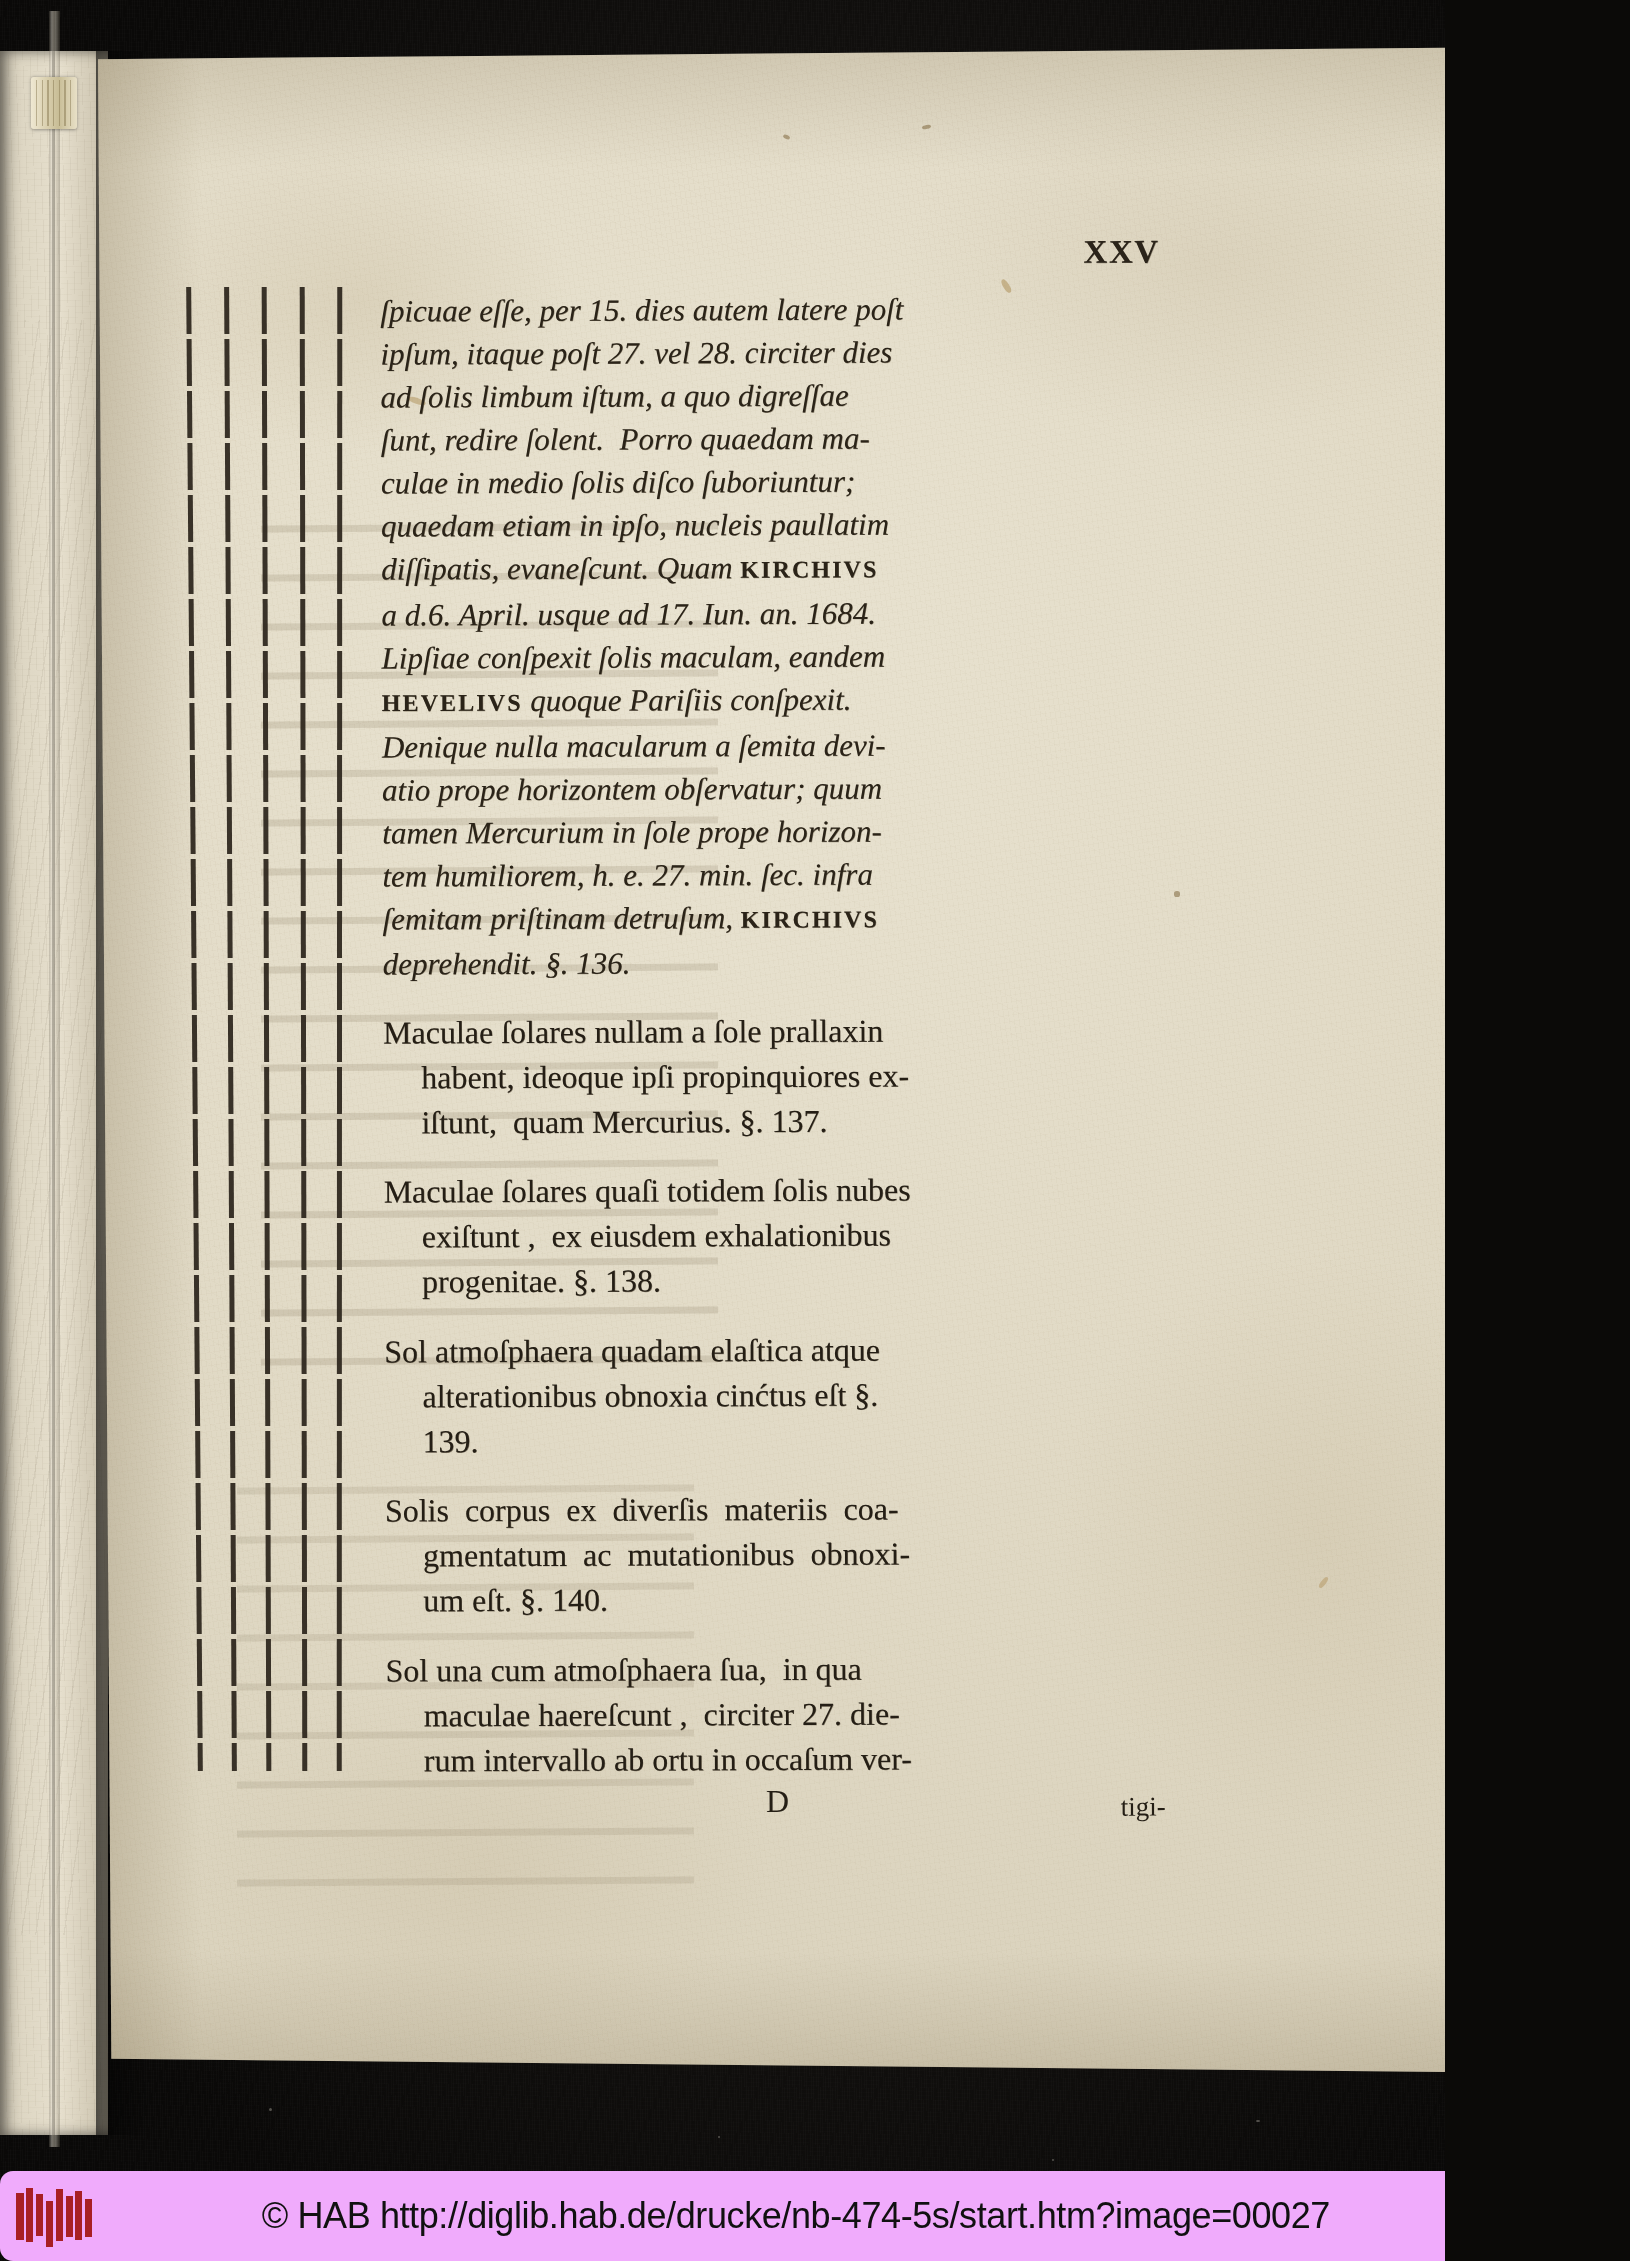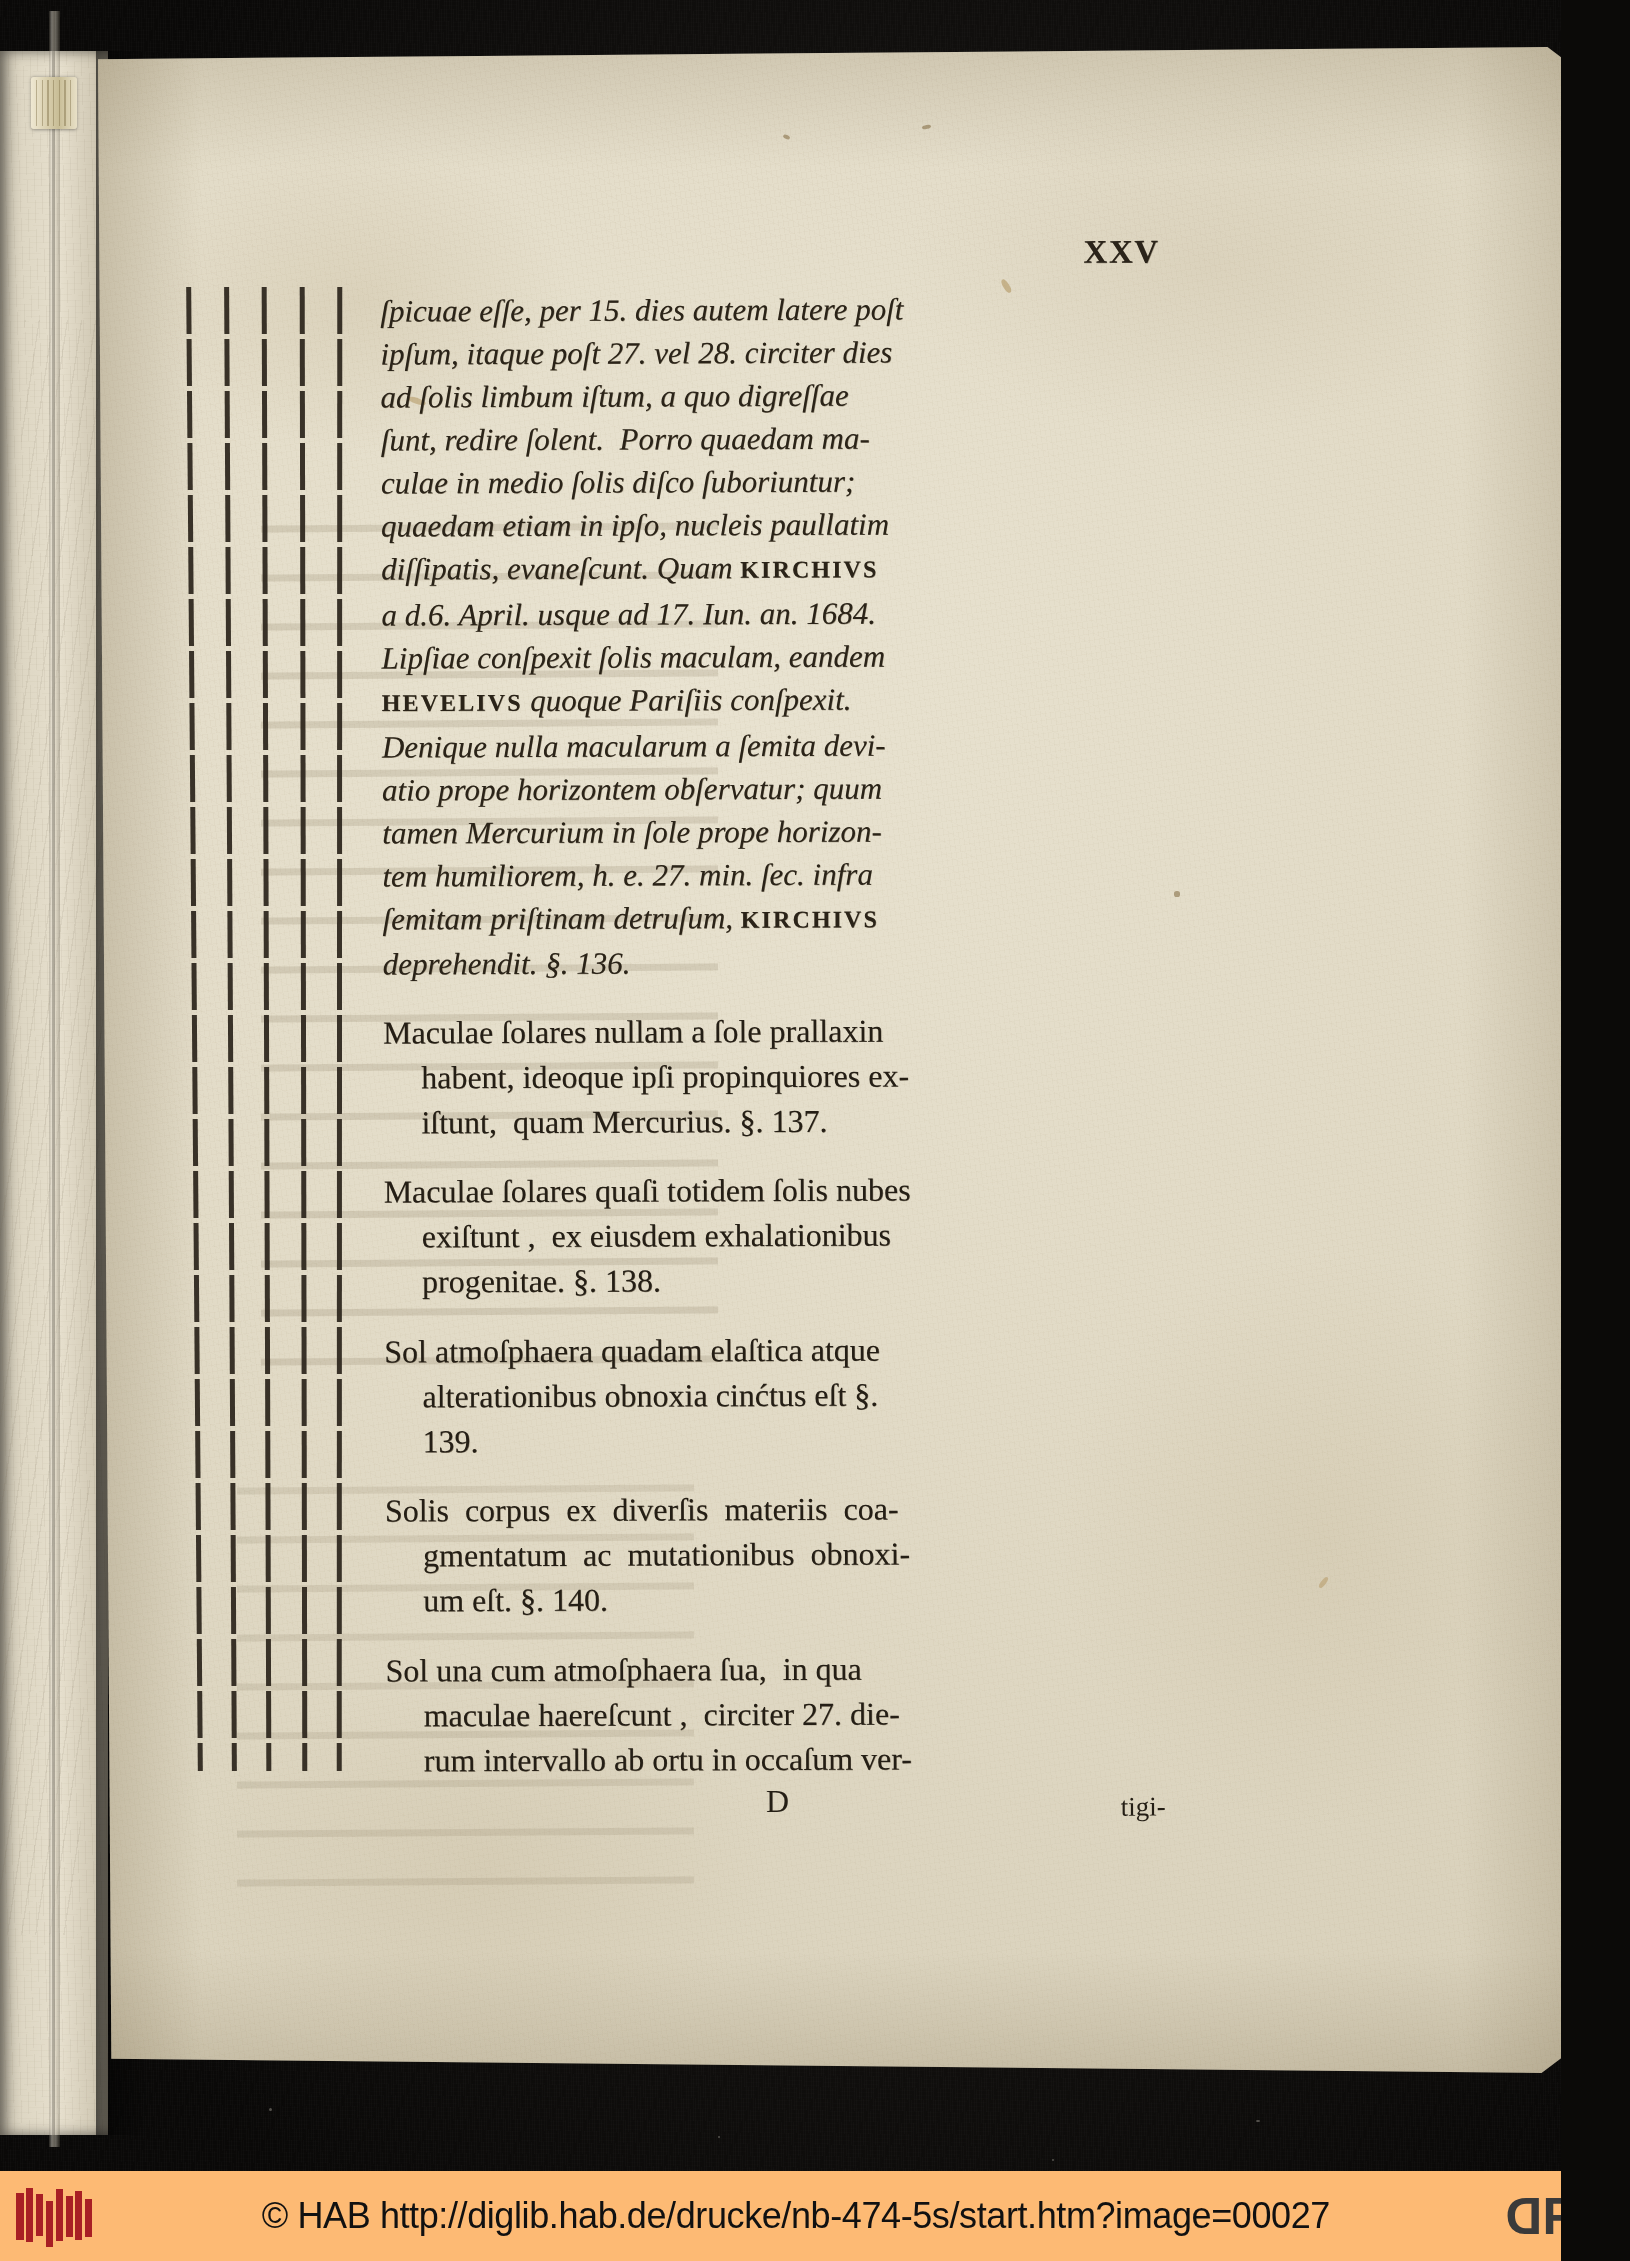--- a/index.html
+++ b/index.html
@@ -5,21 +5,21 @@
 <style>
   * { box-sizing: border-box; }
   html, body {
     margin: 0; padding: 0;
     background: #0b0a08;
     font-family: "Liberation Serif", serif;
   }
 
   #scan {
     position: relative;
-    width: 1561px;
+    width: 1445px;
     height: 2261px;
     overflow: hidden;
     background: #141210;
   }
 
   
   .bed {
     position: absolute; inset: 0;
     background:
       radial-gradient(ellipse 70% 60% at 58% 46%, #262320 0%, #151311 55%, #0a0908 100%),
@@ -227,23 +227,24 @@
     font-size: 27px;
     color: #241e15;
     font-family: "Liberation Serif", serif;
   }
 
   
   .creditbar {
     position: absolute;
     left: 0; bottom: 0;
     width: 1631px; height: 90px;
-    background: #fdba74;
+    background: #f0abfc;
     display: flex;
     align-items: center;
+    border-radius: 13px;
   }
   .hab-logo {
     width: 78px; height: 60px;
     margin-left: 14.7px;
     flex: 0 0 auto;
     position: relative;
   }
   .hab-bar {
     position: absolute;
     width: 7.3px;

